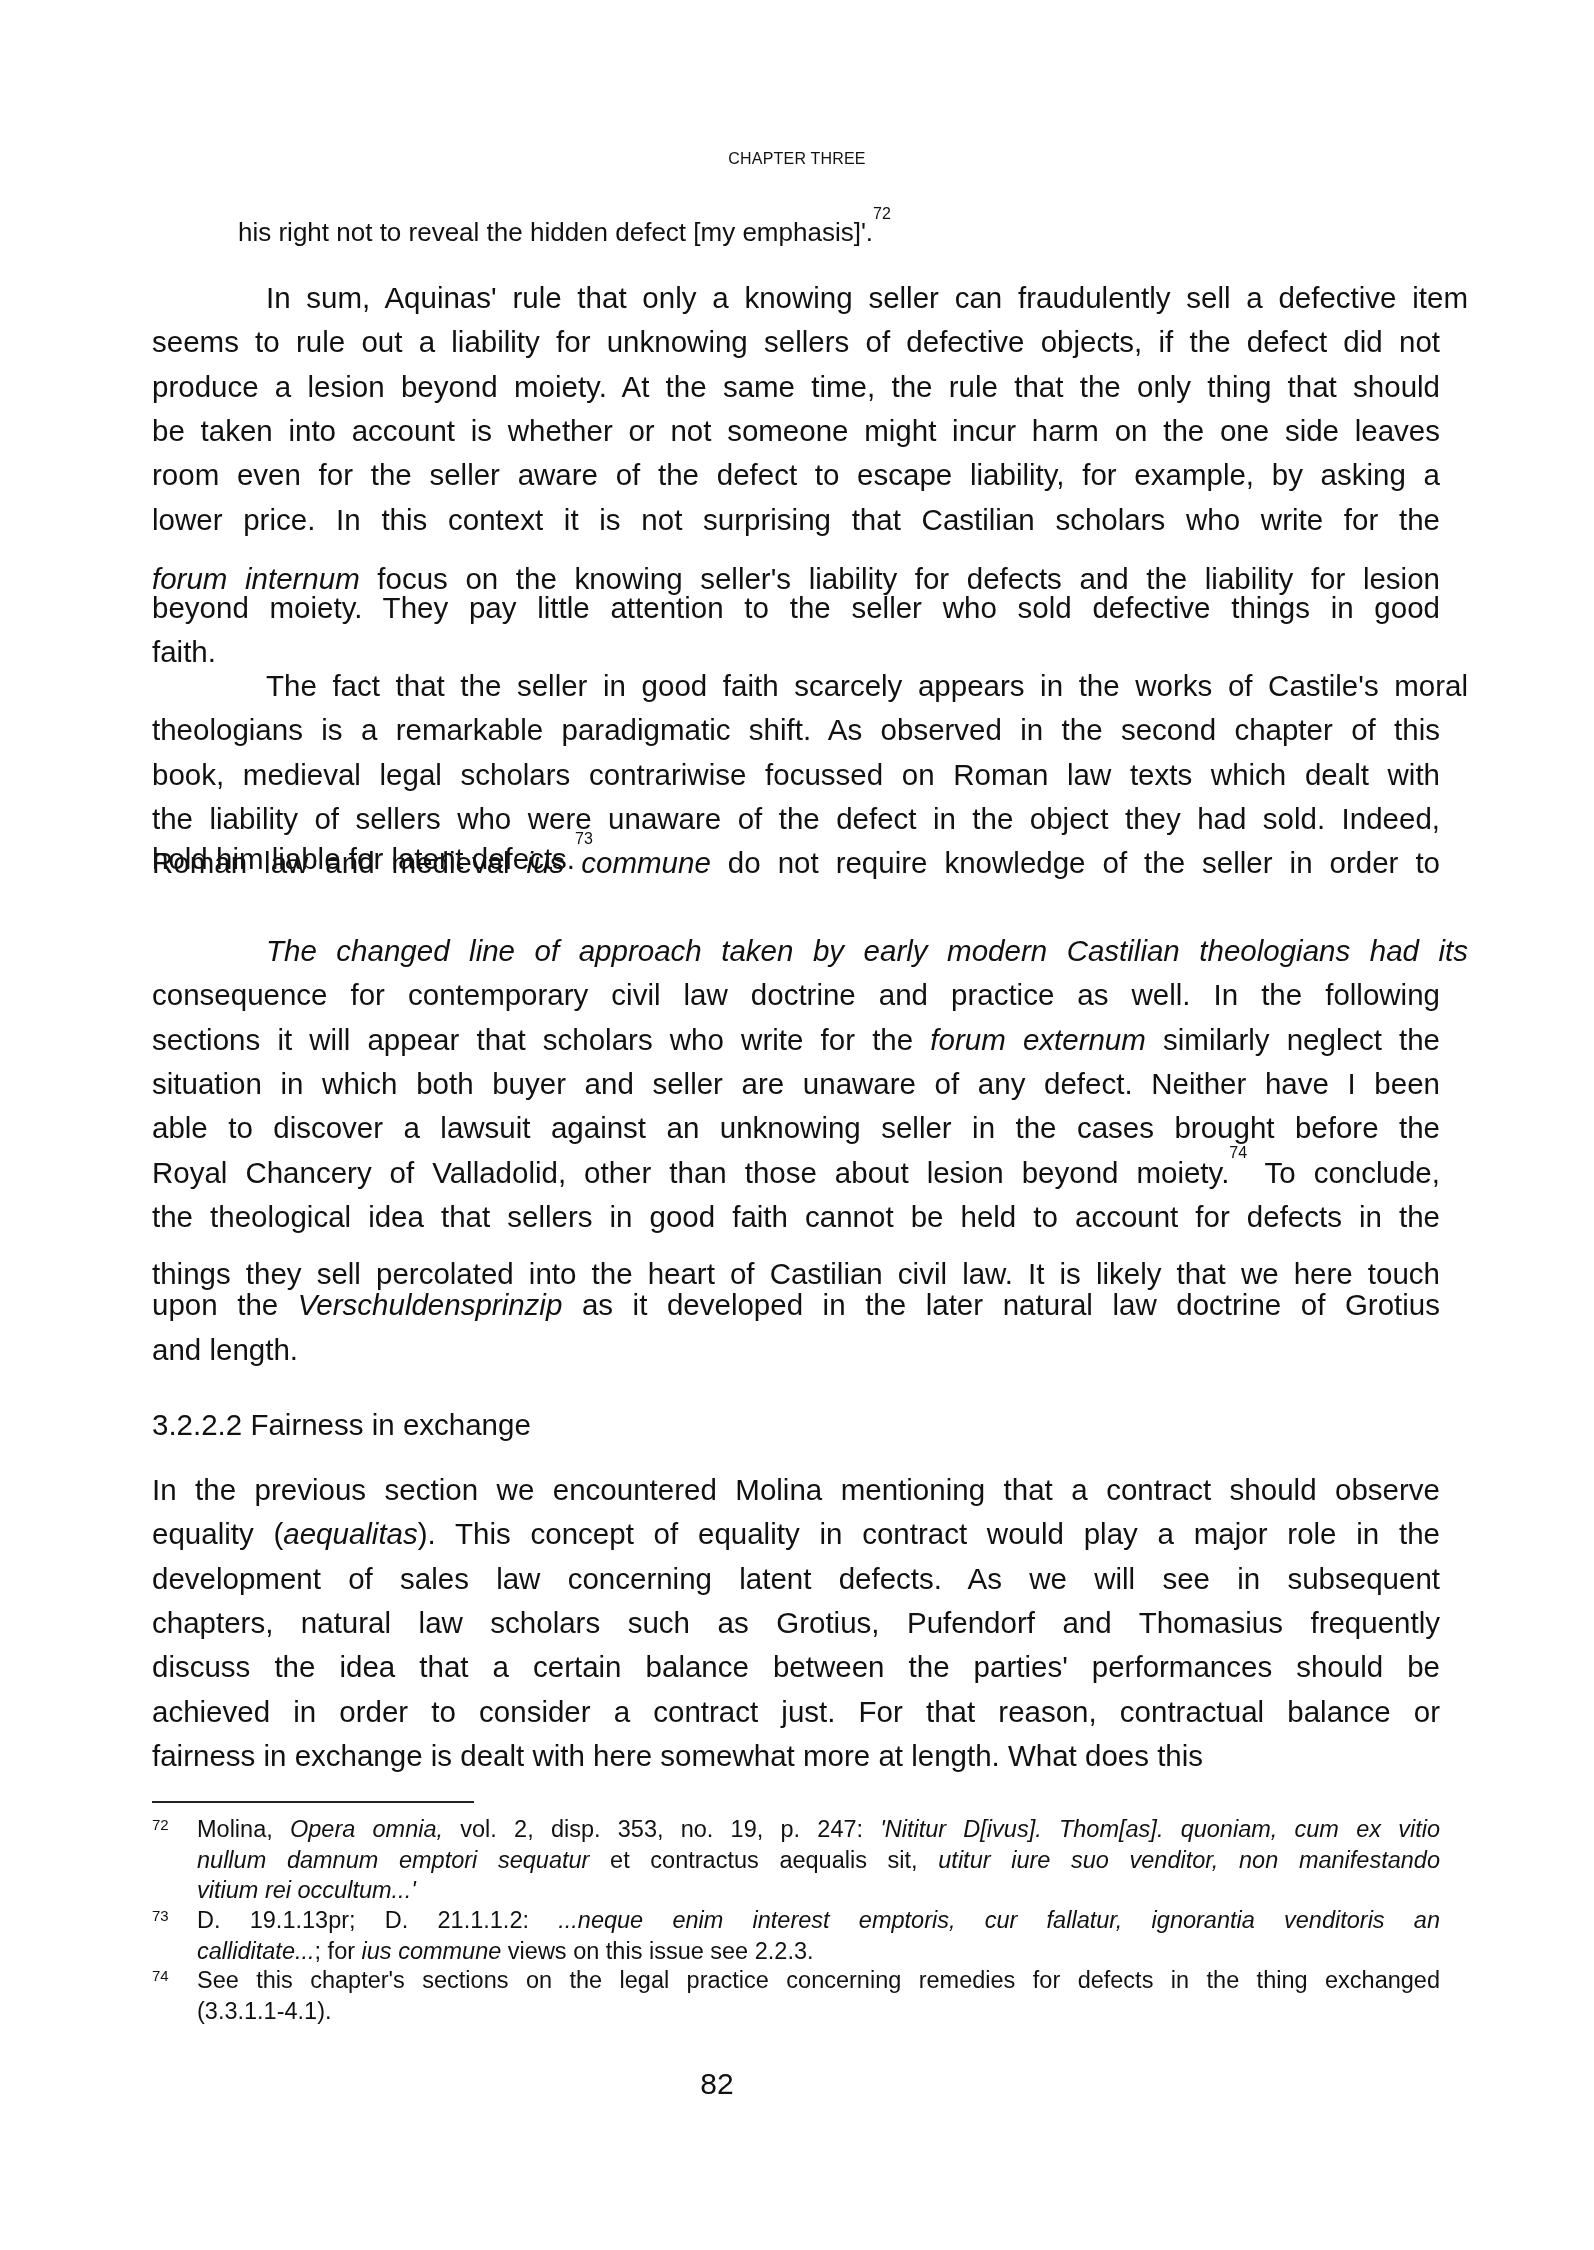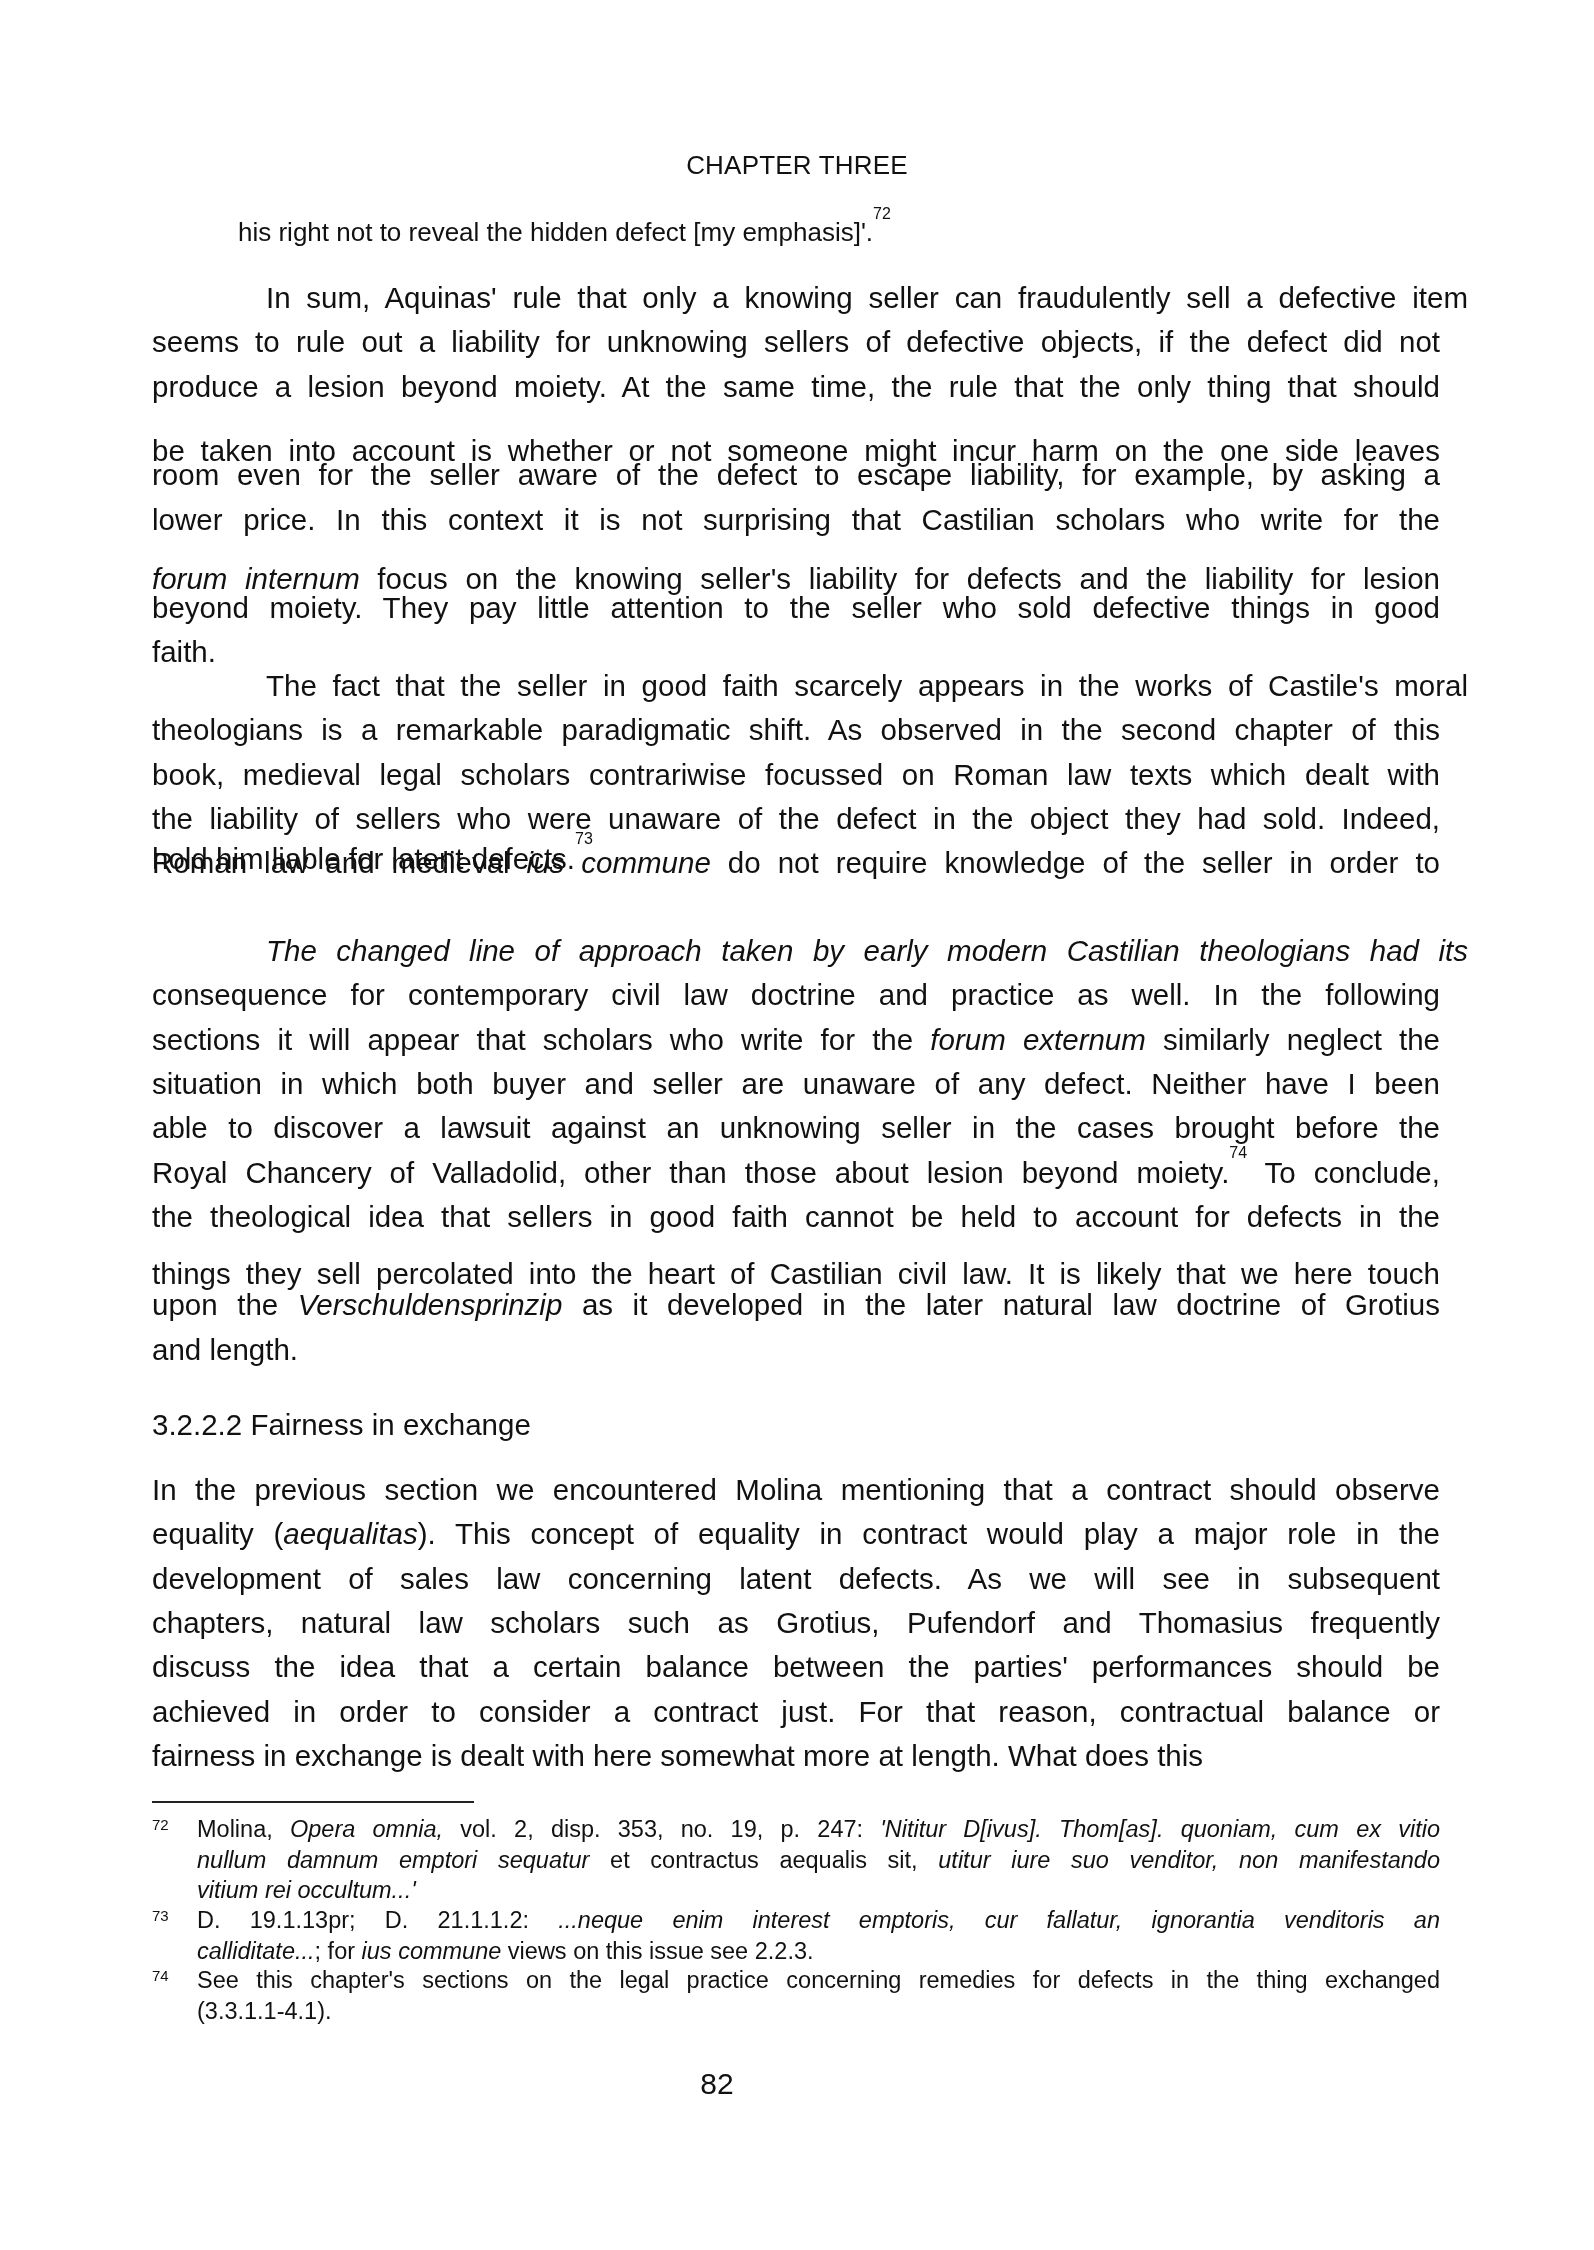--- a/index.html
+++ b/index.html
@@ -1,19 +1,19 @@
 <!DOCTYPE html>
 <html><head>
 <meta charset="utf-8">
 <style>
   html, body { margin:0; padding:0; background:#ffffff; }
   body { width:1594px; height:2250px; position:relative; overflow:hidden;
          font-family:"Liberation Sans", sans-serif; color:#111111; }
   .abs { position:absolute; }
-  .runhead { top:150px; left:0; width:1594px; text-align:center; font-size:26px; letter-spacing:0.2px; }
+  .runhead { top:150px; left:0; width:1594px; text-align:center; font-size:16px; letter-spacing:0.2px; }
   .line { position:absolute; left:152px; width:1288px; font-size:29.5px; line-height:44px; white-space:nowrap;
           text-align:justify; text-align-last:justify; height:44px; }
   .line.last { text-align-last:left; }
   .line.indent { left:238px; width:1202px;margin-left:28px; }
   sup { font-size:16px; vertical-align:top; position:relative; top:-6px; line-height:1; }
   .quote { left:238px; top:212px; font-size:26px; line-height:40px; white-space:nowrap; }
   .heading { left:152px; top:1405px; font-size:29.5px; line-height:40px; }
   .rule { left:152px; top:1801px; width:322px; height:0; border-top:2px solid #222; }
   .fn { position:absolute; left:197px; width:1243px; font-size:23.5px; line-height:30px; white-space:nowrap;
         text-align:justify; text-align-last:justify; height:30px; }
@@ -26,21 +26,21 @@
 <body>
 
 <div class="abs runhead">CHAPTER THREE</div>
 
 <div class="abs quote"><span>his right not to reveal the hidden defect [my emphasis]'.</span><sup>72</sup></div>
 
 <div id="body-lines">
     <div class="line indent" style="top: 276px;"><span>In sum, Aquinas' rule that only a knowing seller can fraudulently sell a defective item</span></div>
     <div class="line" style="top: 320.3px;"><span>seems to rule out a liability for unknowing sellers of defective objects, if the defect did not</span></div>
     <div class="line" style="top: 364.6px;"><span>produce a lesion beyond moiety. At the same time, the rule that the only thing that should</span></div>
-    <div class="line" style="top: 408.9px; margin-top: 20px;"><span>be taken into account is whether or not someone might incur harm on the one side leaves</span></div>
+    <div class="line" style="top: 408.9px;"><span>be taken into account is whether or not someone might incur harm on the one side leaves</span></div>
     <div class="line" style="top: 453.2px;"><span>room even for the seller aware of the defect to escape liability, for example, by asking a</span></div>
     <div class="line" style="top: 497.5px;"><span>lower price. In this context it is not surprising that Castilian scholars who write for the</span></div>
     <div class="line" style="top: 541.8px; margin-top: 15px;"><i>forum internum</i><span> focus on the knowing seller's liability for defects and the liability for lesion</span></div>
     <div class="line" style="top: 586.1px;"><span>beyond moiety. They pay little attention to the seller who sold defective things in good</span></div>
     <div class="line last" style="top: 630.4px;"><span>faith.</span></div>
     <div class="line indent" style="top: 664px;"><span>The fact that the seller in good faith scarcely appears in the works of Castile's moral</span></div>
     <div class="line" style="top: 708.3px;"><span>theologians is a remarkable paradigmatic shift. As observed in the second chapter of this</span></div>
     <div class="line" style="top: 752.6px;"><span>book, medieval legal scholars contrariwise focussed on Roman law texts which dealt with</span></div>
     <div class="line" style="top: 796.9px;"><span>the liability of sellers who were unaware of the defect in the object they had sold. Indeed,</span></div>
     <div class="line" style="top: 841.2px;"><span>Roman law and medieval </span><i>ius commune</i><span> do not require knowledge of the seller in order to</span></div>

